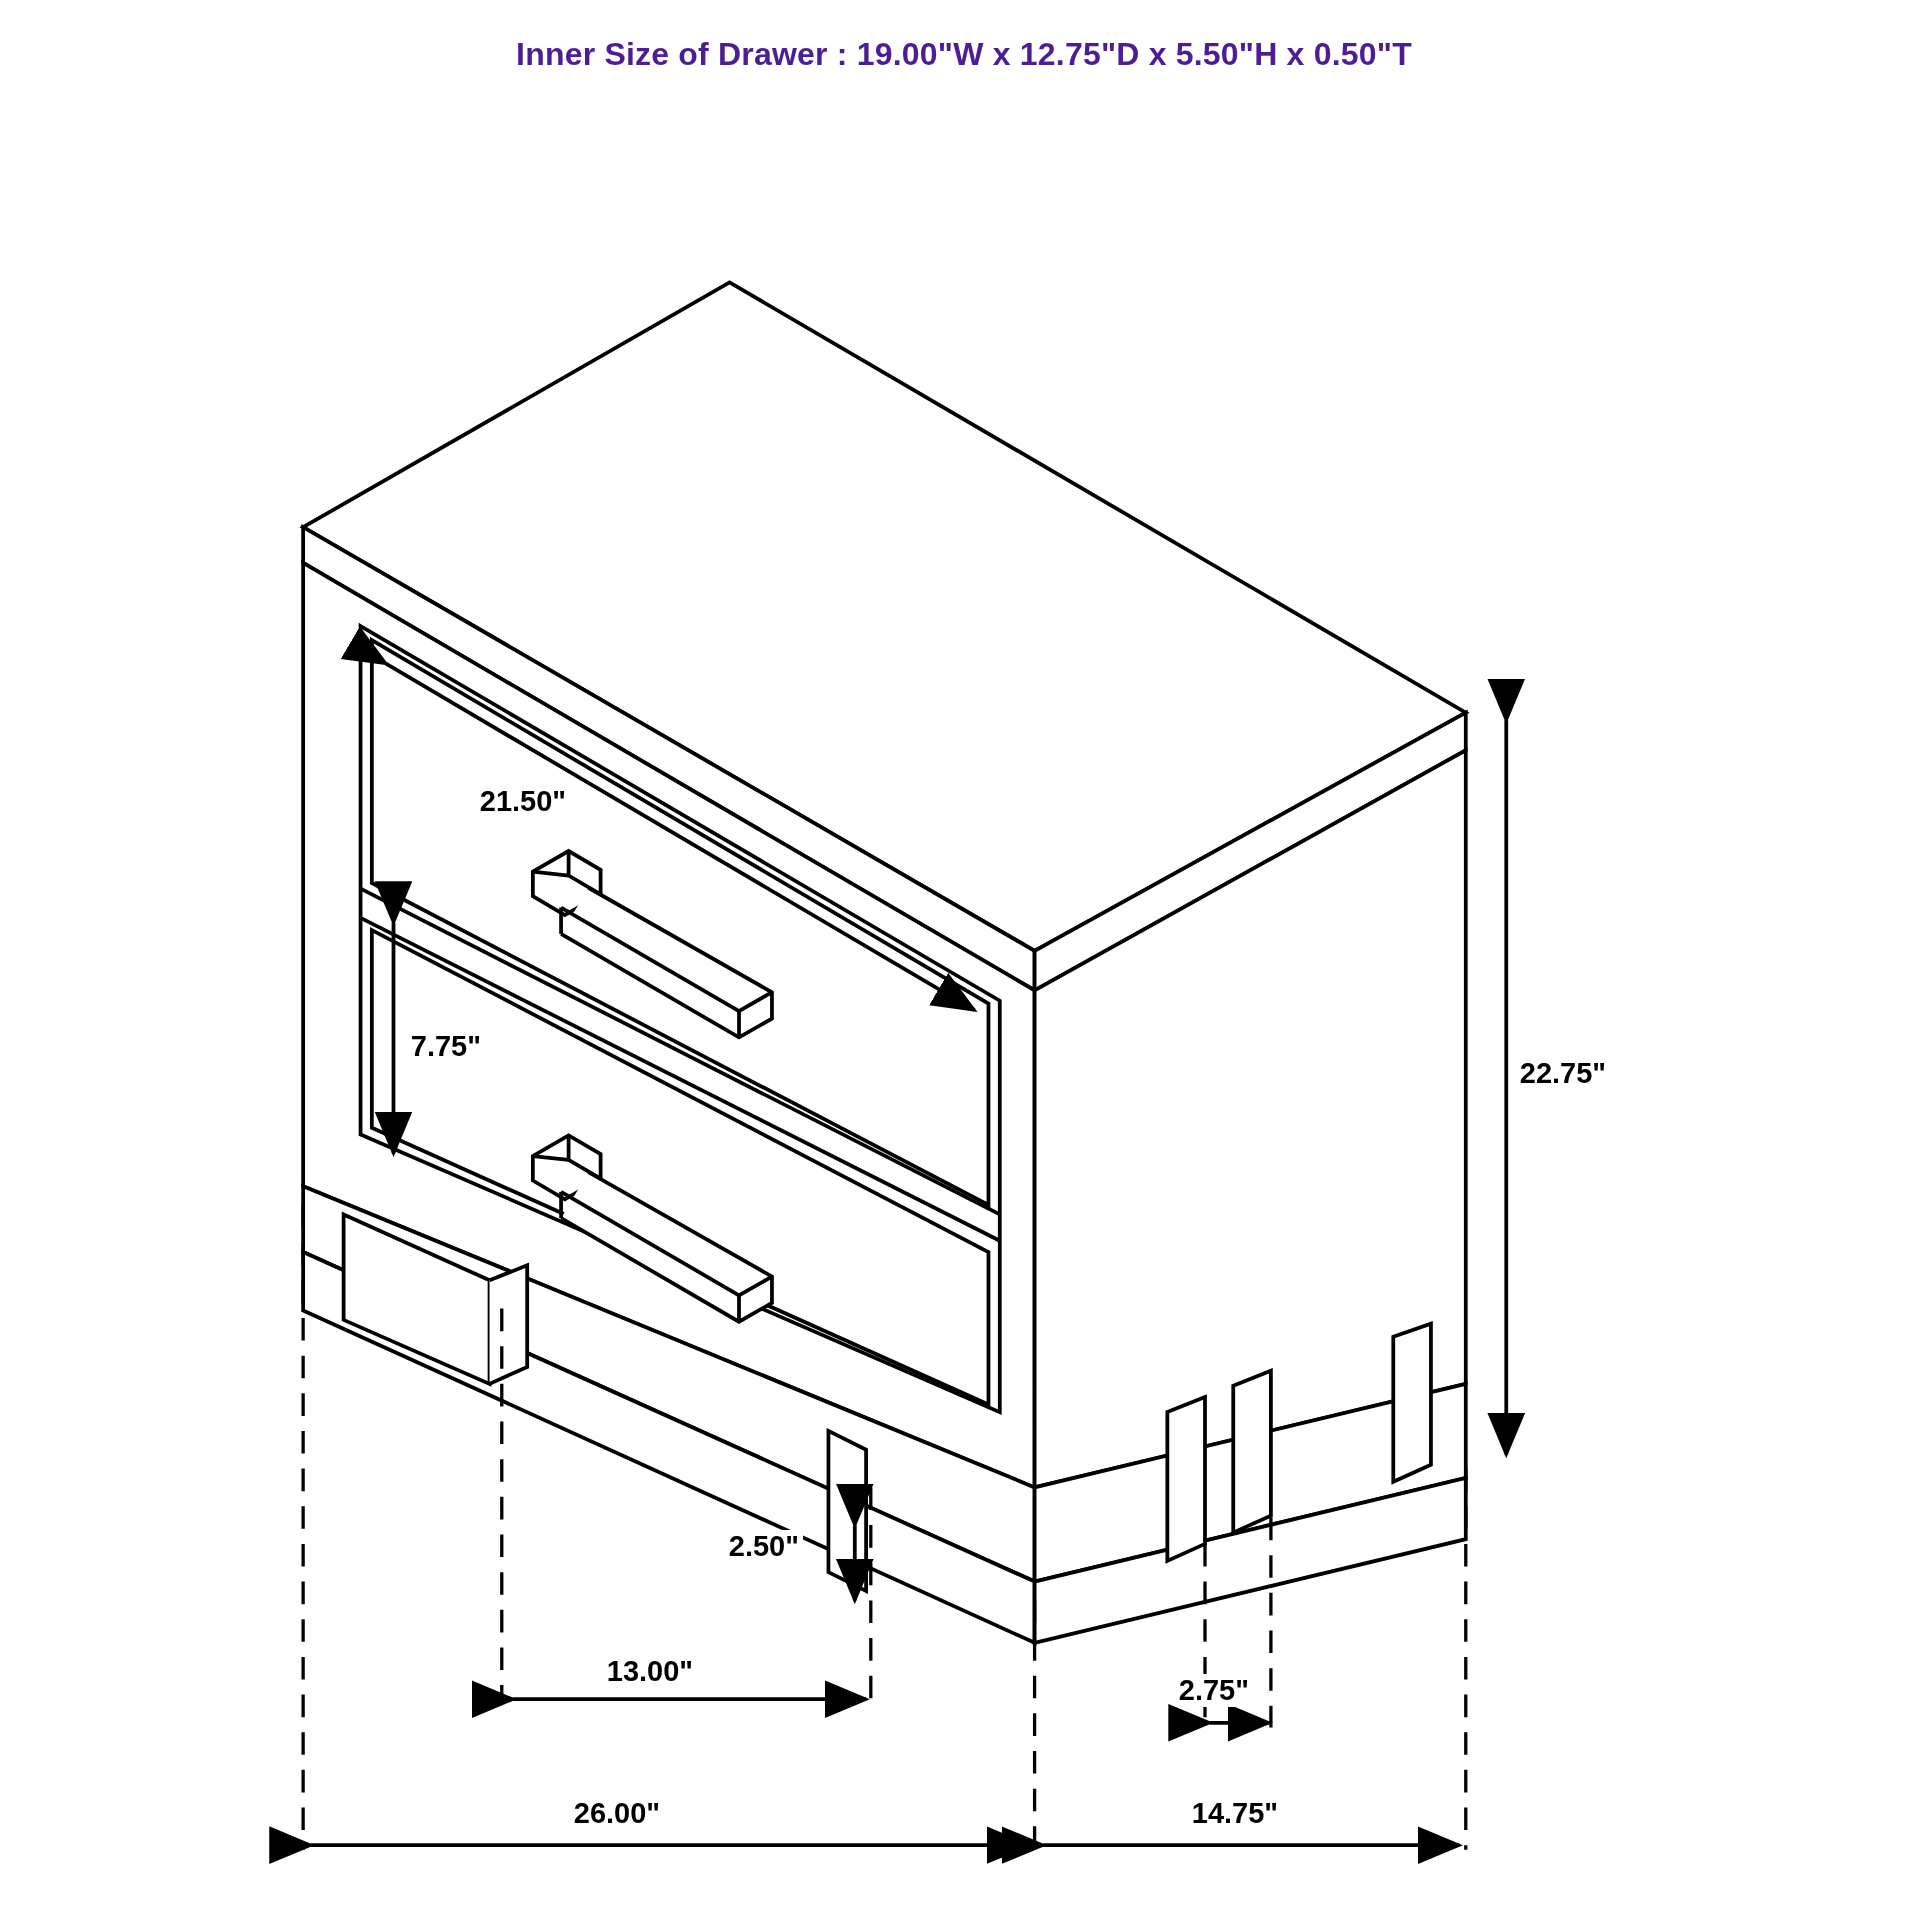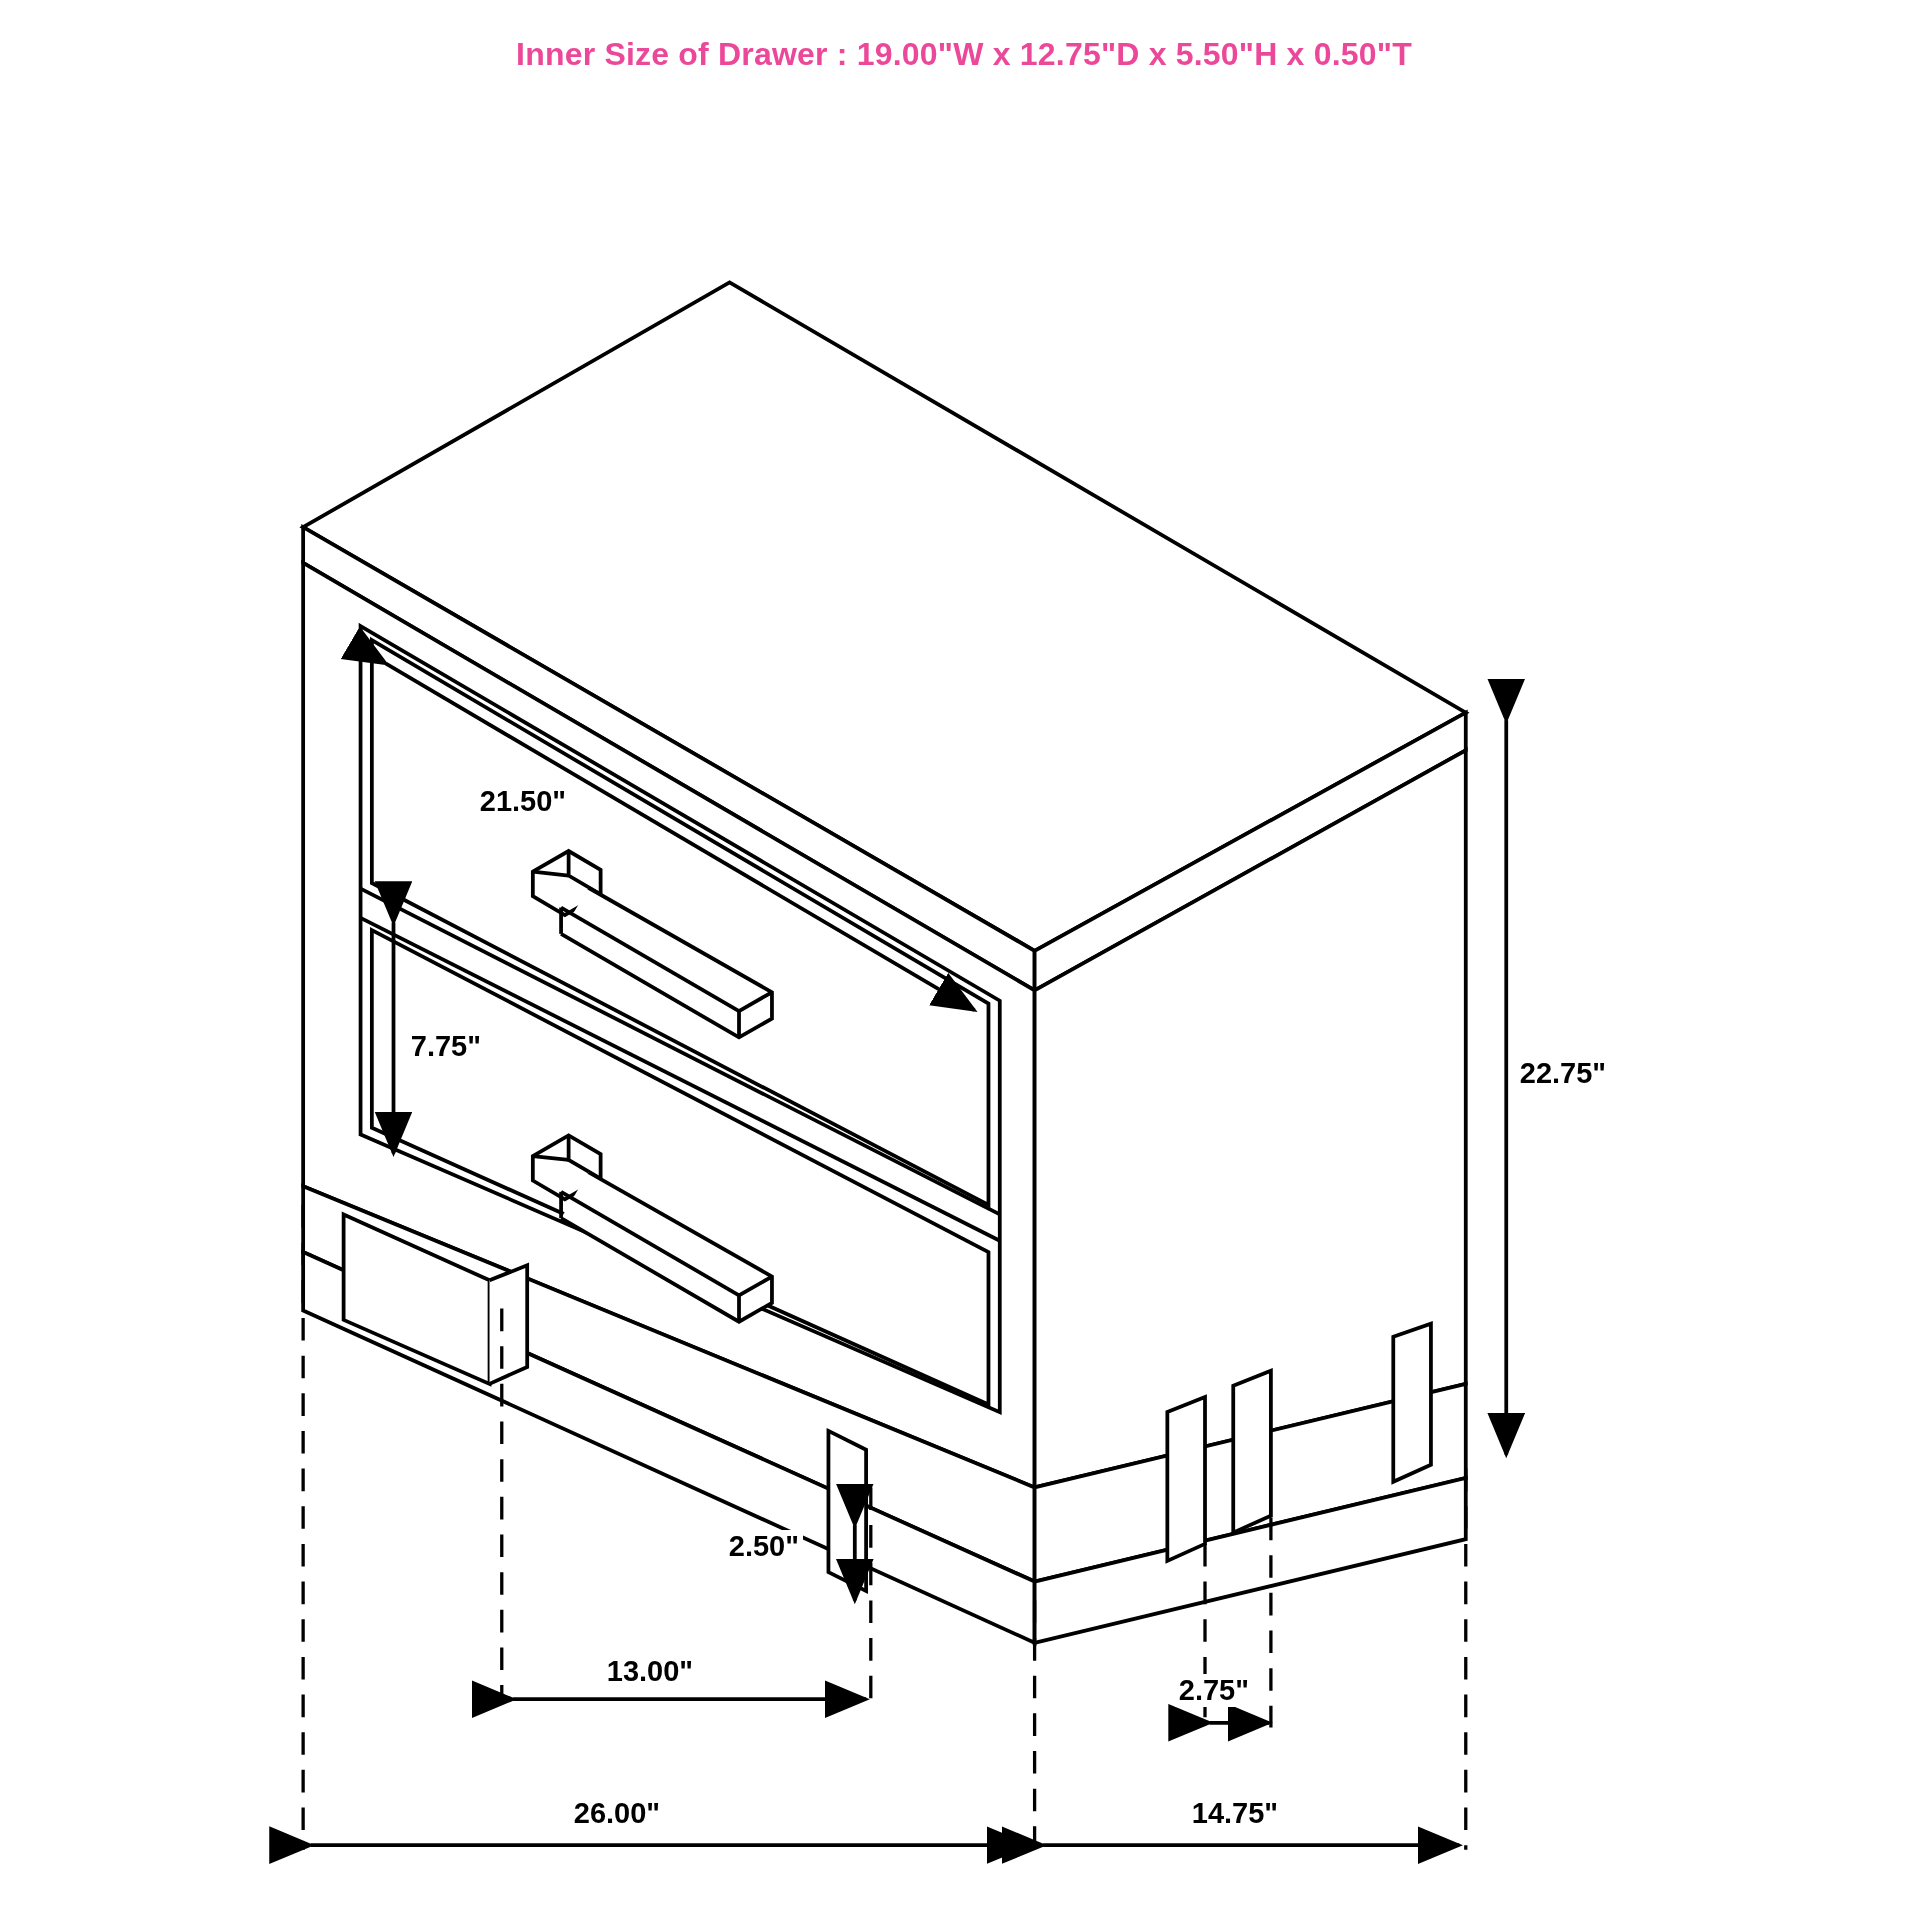--- a/index.html
+++ b/index.html
@@ -22,21 +22,21 @@
   }
   #title {
     position: absolute;
     top: 36px;
     left: 0;
     width: 1928px;
     text-align: center;
     font-size: 32px;
     font-weight: bold;
     letter-spacing: 0.2px;
-    color: #ec4899;
+    color: #4c1d95;
   }
   #drawing {
     position: absolute;
     top: 0;
     left: 0;
   }
   .dimlabel {
     position: absolute;
     font-size: 29px;
     font-weight: bold;

